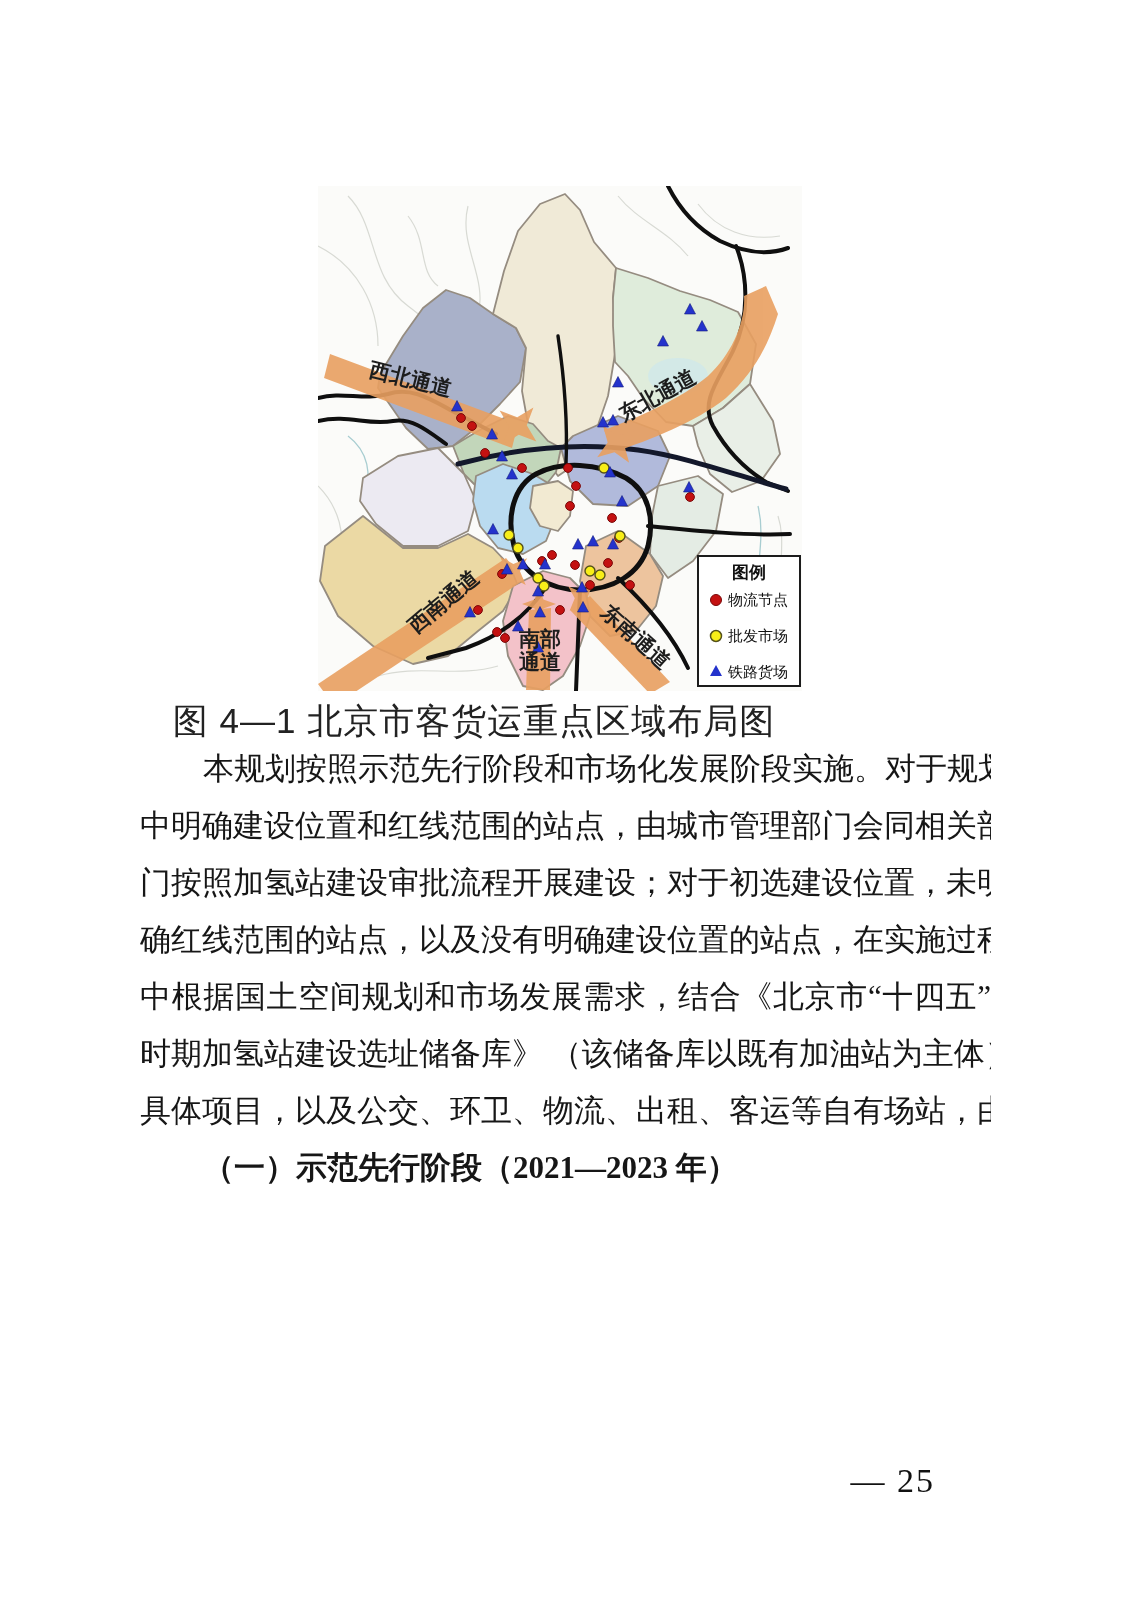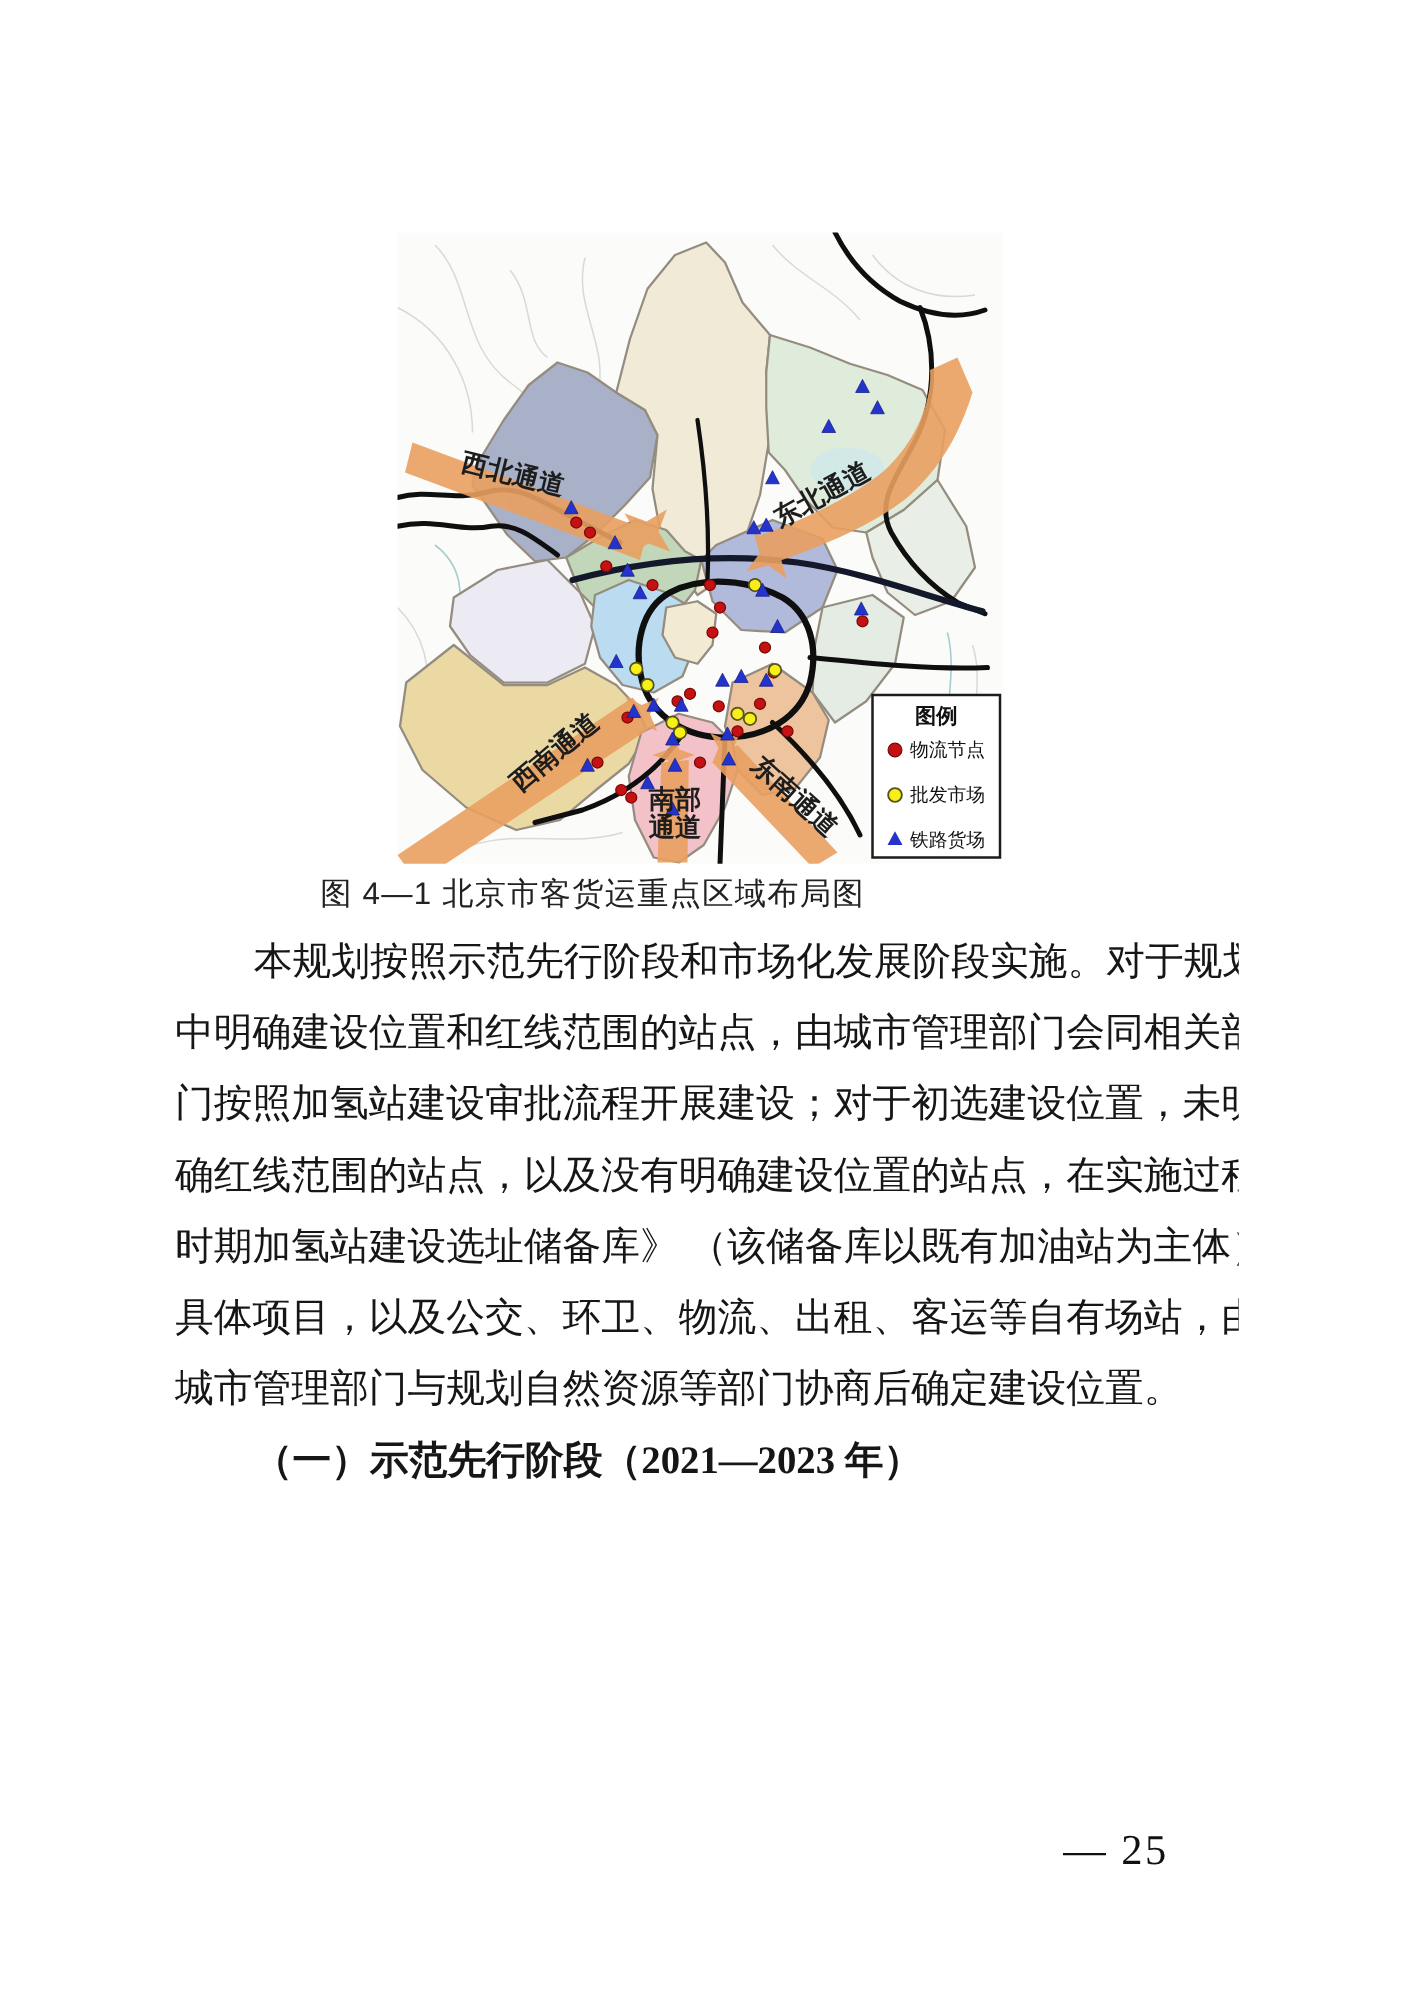--- a/index.html
+++ b/index.html
@@ -5,21 +5,21 @@
   html,body{margin:0;padding:0;}
   body{
     width:1131px;height:1600px;position:relative;background:#ffffff;
     font-family:"Liberation Serif","DejaVu Serif",serif;color:#1b1b1b;
     overflow:hidden;
   }
   .map-wrap{position:absolute;left:318px;top:186px;width:484px;height:505px;}
   .caption{
     position:absolute;left:0;top:698px;width:948px;text-align:center;
     font-family:"Liberation Sans","DejaVu Sans",sans-serif;
-    font-size:25px;font-weight:500;color:#222;letter-spacing:1px;
+    font-size:35px;font-weight:500;color:#222;letter-spacing:1px;
   }
   .body-text{
     position:absolute;left:140px;top:740px;width:851px;
     font-size:31px;line-height:57px;color:#161616;
   }
   .line{
     height:57px;text-align:justify;text-align-last:justify;
     white-space:nowrap;overflow:hidden;
   }
   .line.lastline{text-align-last:left;}
@@ -187,19 +187,19 @@
 </svg>
 </div>
 
 <div class="caption">图 4—1 北京市客货运重点区域布局图</div>
 
 <div class="body-text">
   <div class="line indent">本规划按照示范先行阶段和市场化发展阶段实施。对于规划</div>
   <div class="line">中明确建设位置和红线范围的站点，由城市管理部门会同相关部</div>
   <div class="line">门按照加氢站建设审批流程开展建设；对于初选建设位置，未明</div>
   <div class="line">确红线范围的站点，以及没有明确建设位置的站点，在实施过程</div>
+  <div class="line">中根据国土空间规划和市场发展需求，结合《北京市“十四五”</div>
   <div class="line">时期加氢站建设选址储备库》 （该储备库以既有加油站为主体）</div>
   <div class="line">具体项目，以及公交、环卫、物流、出租、客运等自有场站，由</div>
-  <div class="line lastline">城市管理部门与规划自然资源等部门协商后确定建设位置。</div>
   <div class="line lastline indent heading">（一）示范先行阶段（2021—2023 年）</div>
 </div>
 
 <div class="footer">— 25</div>
 
 </body></html>

